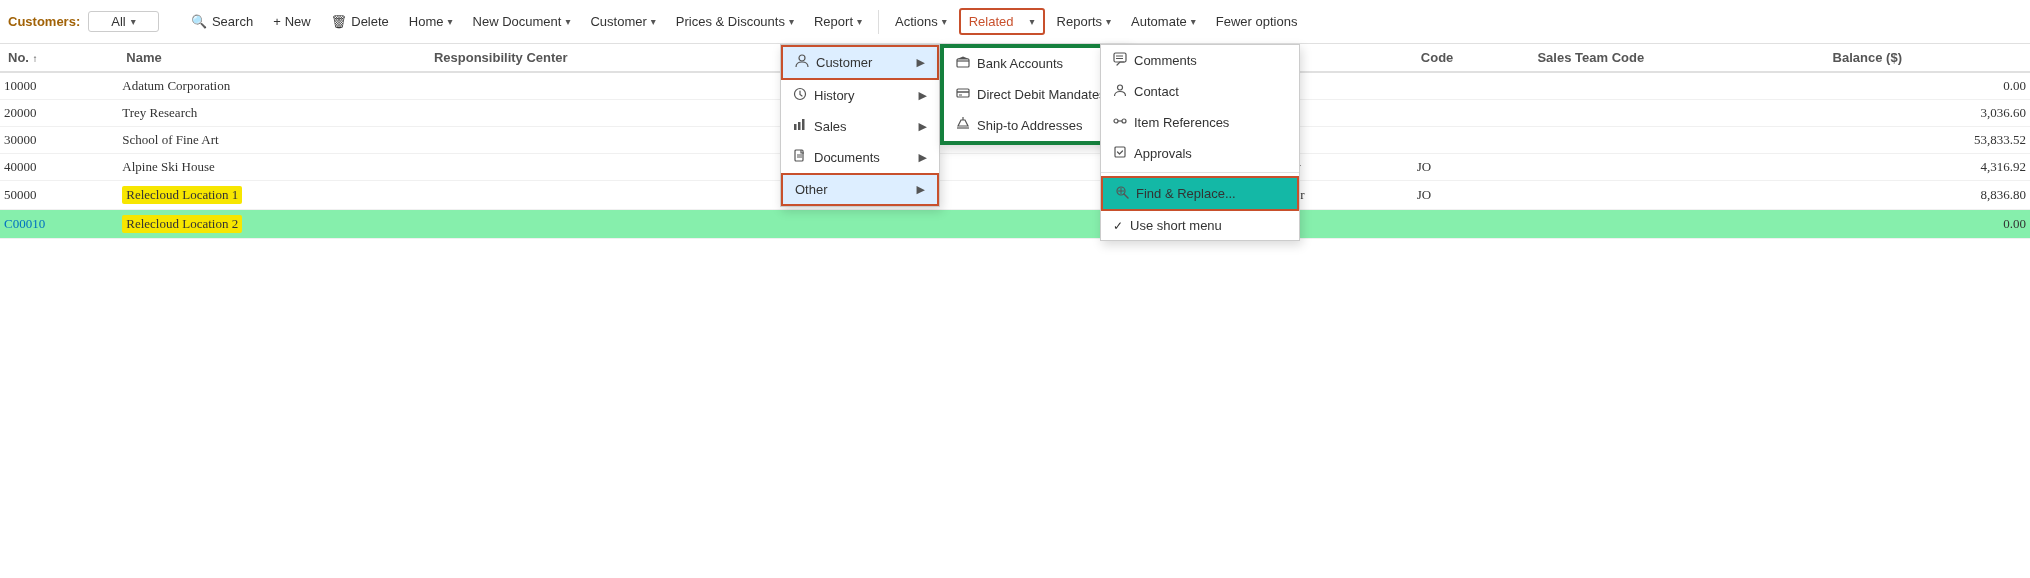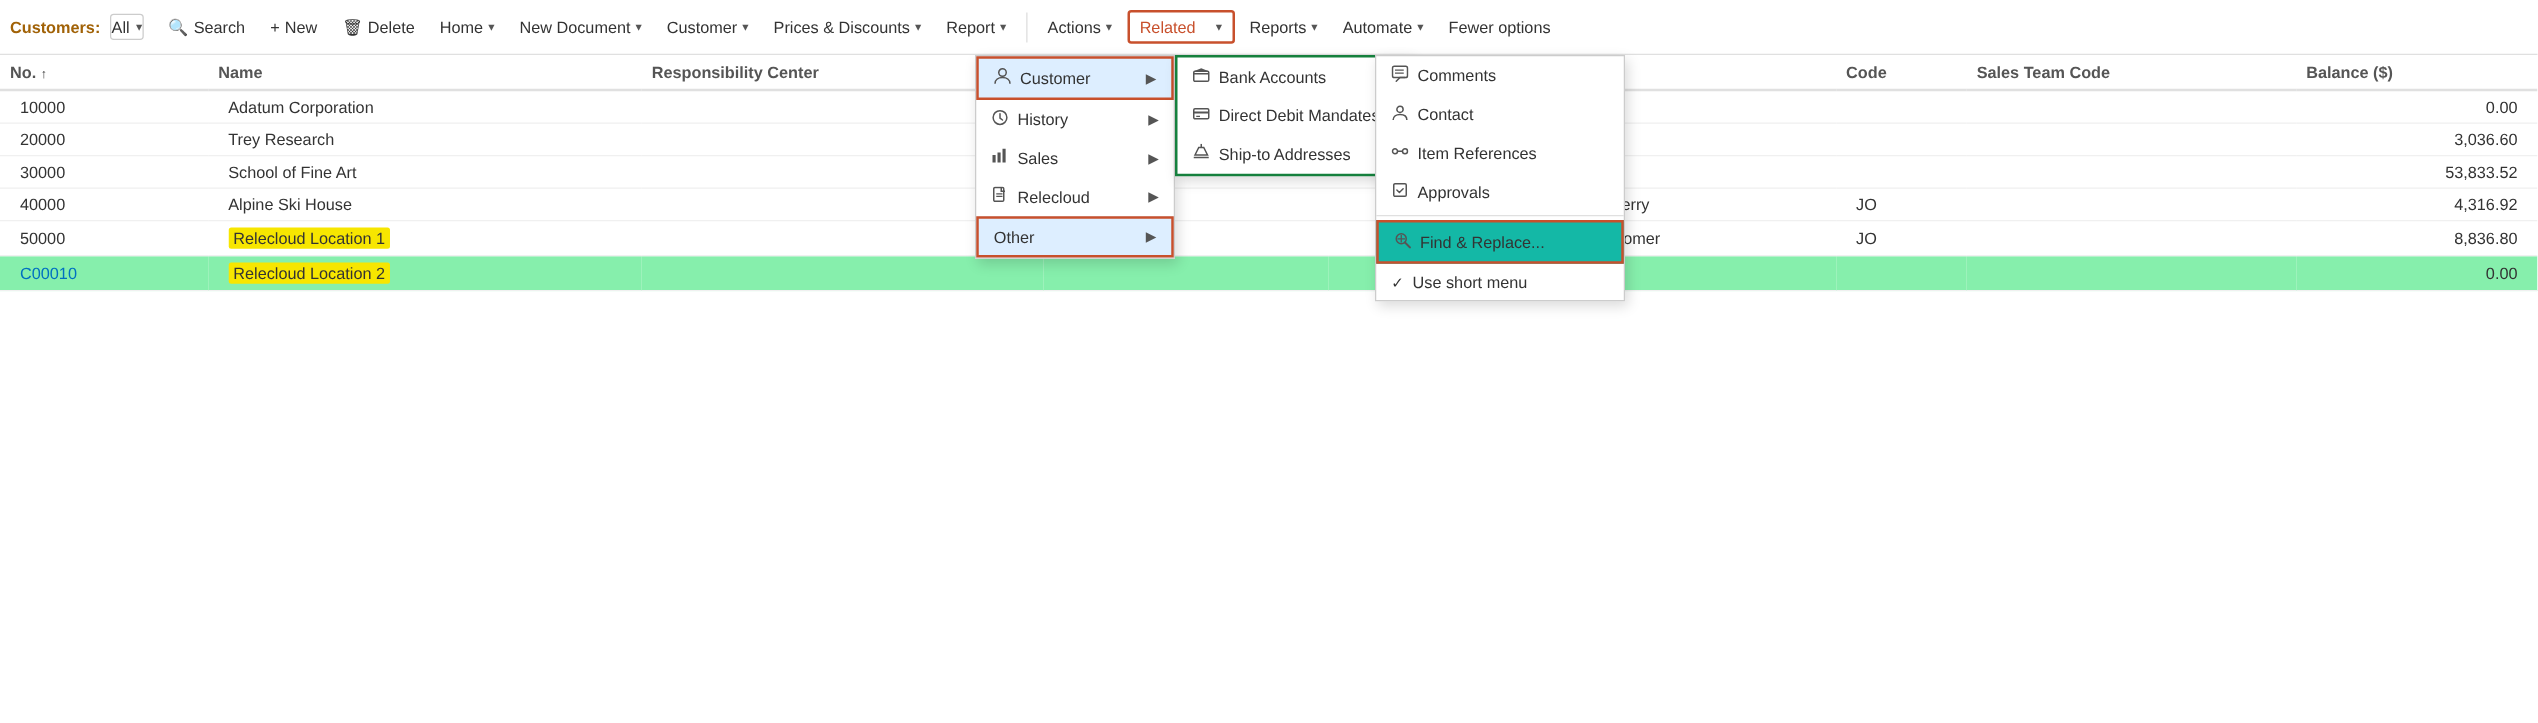--- a/index.html
+++ b/index.html
@@ -27,23 +27,23 @@
       color: #a16207;
       margin-right: 4px;
       white-space: nowrap;
     }
     .navbar-filter {
       display: flex;
       align-items: center;
       gap: 2px;
       border: 1px solid #ccc;
       border-radius: 3px;
-      padding: 2px 0;
+      padding: 2px 22px;
       cursor: pointer;
-      margin-right: 8px;
+      margin-right: 21px;
       background: #fff;
       font-size: 13px;
     }
     .navbar-filter .chevron { font-size: 10px; color: #555; margin-left: 3px; }
 
     .nav-btn {
       display: flex;
       align-items: center;
       gap: 4px;
       padding: 4px 8px;
@@ -93,23 +93,24 @@
       color: #555;
       font-weight: 600;
       white-space: nowrap;
     }
     thead th .sort-arrow { color: #333; font-size: 10px; }
     tbody tr {
       border-bottom: 1px solid #f0f0f0;
     }
     tbody tr.selected-row { background: #86efac; }
     tbody td {
-      padding: 5px 16px;
+      padding: 5px 4px;
       white-space: nowrap;
       color: #333;
+      font-family: Liberation Serif, serif;
     }
     tbody td.link-cell { color: #0070c1; cursor: pointer; }
 
     .highlight-yellow {
       background: #f7e600;
       display: inline-block;
       padding: 1px 4px;
       border-radius: 2px;
     }
 
@@ -144,21 +145,21 @@
     }
     .dropdown-item .item-icon { font-size: 14px; color: #555; }
     .dropdown-item .submenu-arrow { color: #555; font-size: 11px; }
 
     
     .customer-submenu {
       position: absolute;
       top: 44px;
       left: 940px;
       background: #fff;
-      border: 2px solid #15803d;
+      border: 4px solid #15803d;
       box-shadow: 2px 4px 10px rgba(0,0,0,0.15);
       min-width: 190px;
       z-index: 101;
     }
 
     
     .other-submenu {
       position: absolute;
       top: 44px;
       left: 1100px;
@@ -390,21 +391,21 @@
   <div class="dropdown-item">
     <div class="item-left">
       <span class="item-icon">
         <svg width="14" height="14" viewBox="0 0 14 14" fill="none">
           <rect x="2" y="1" width="8" height="11" rx="1" stroke="#555" stroke-width="1.2"></rect>
           <path d="M8 1v3h3" stroke="#555" stroke-width="1.2"></path>
           <line x1="4" y1="6" x2="9" y2="6" stroke="#555" stroke-width="1"></line>
           <line x1="4" y1="8" x2="9" y2="8" stroke="#555" stroke-width="1"></line>
         </svg>
       </span>
-      <span>Relecloud</span>
+      <span>Documents</span>
     </div>
     <span class="submenu-arrow">▶</span>
   </div>
 
   <div class="dropdown-item highlighted">
     <div class="item-left">
       <span>Other</span>
     </div>
     <span class="submenu-arrow">▶</span>
   </div>

